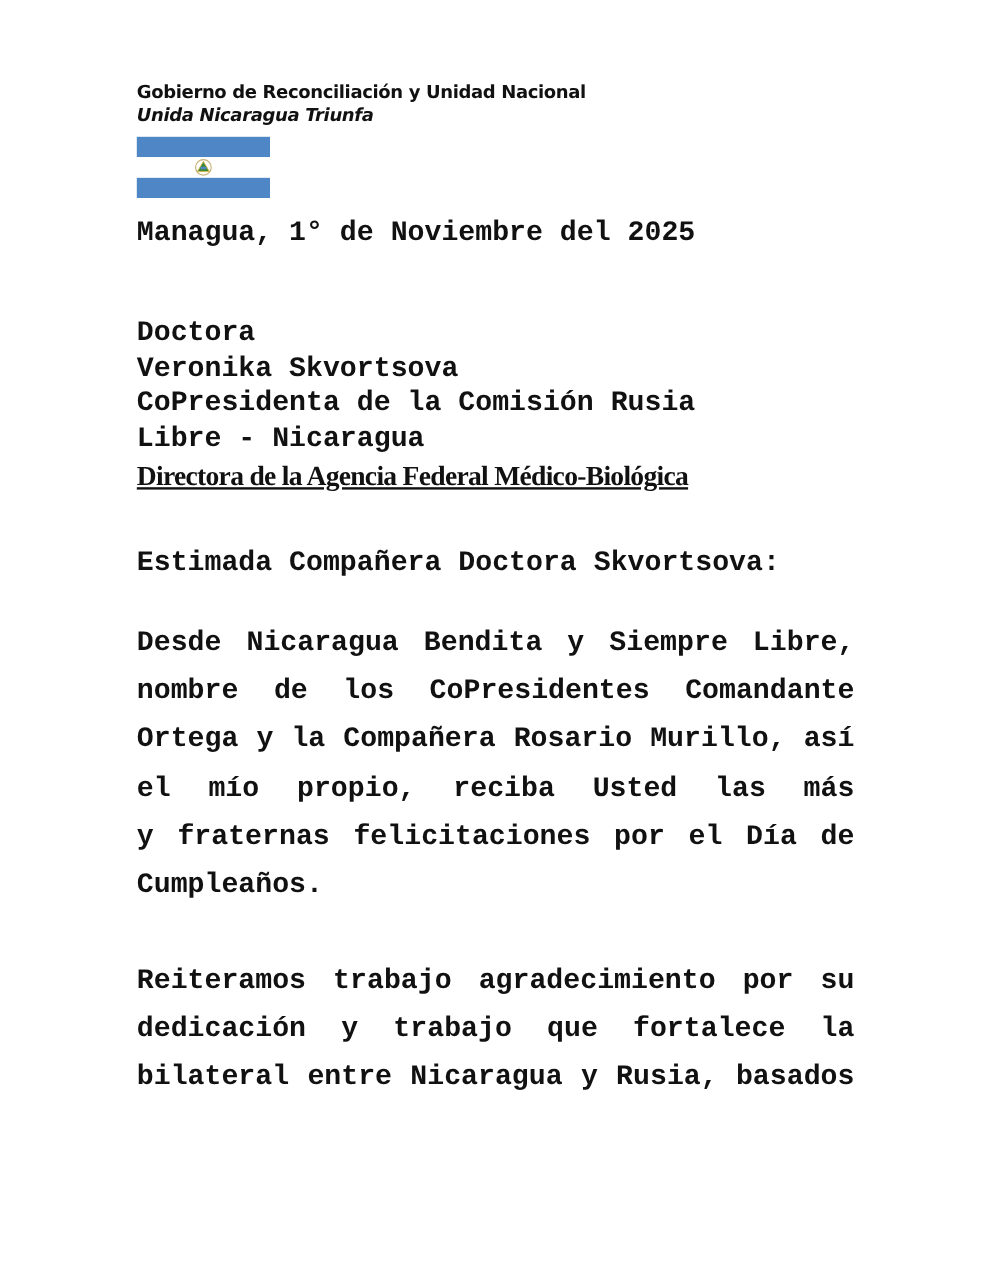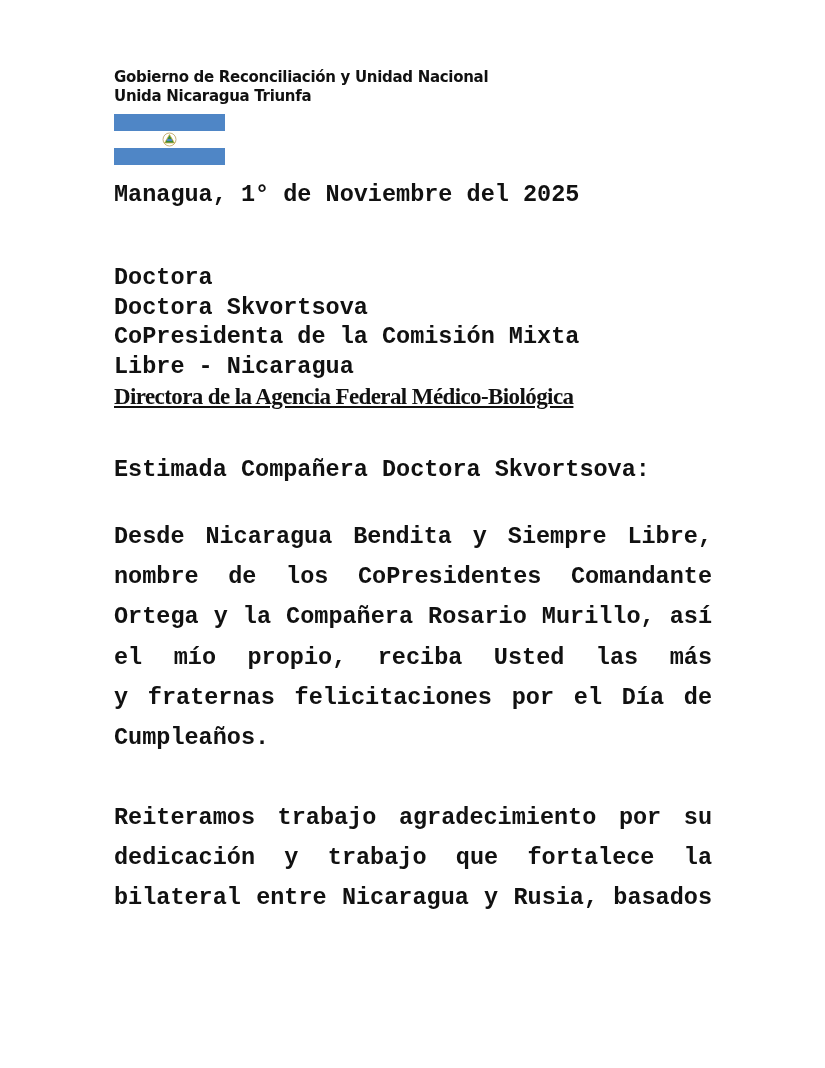--- a/index.html
+++ b/index.html
@@ -1,20 +1,20 @@
 <!DOCTYPE html>
 <html><head>
   <meta charset="utf-8">
   <style>
     html, body { margin: 0; padding: 0; background: #ffffff; }
     body { width: 825px; height: 1068px; position: relative; overflow: hidden; color: #111111; }
     .page { position: absolute; left: 0; top: 0; width: 662px; height: 1068px; background: #ffffff; }
     .hdr { position: absolute; left: 114px; font-family: "DejaVu Sans", "Liberation Sans", sans-serif; font-weight: bold; font-size: 15px; line-height: 19px; color: #111; white-space: nowrap; letter-spacing: -0.3px; }
     .hdr1 { top: 68px; }
-    .hdr2 { top: 87px; }
+    .hdr2 { top: 87px; font-style: italic; }
     .flag { position: absolute; left: 114px; top: 114px; width: 111px; height: 51px; }
     .flag .band { height: 17px; width: 100%; }
     .flag .blue { background: #4f86c6; }
     .flag .white { background: #ffffff; position: relative; }
     .mono { position: absolute; left: 114px; font-family: "Liberation Mono", "DejaVu Sans Mono", monospace; font-weight: bold; font-size: 23.5px; color: #111; white-space: nowrap; line-height: 28px; }
     .cond { position: absolute; left: 114px; font-family: "Liberation Serif", "DejaVu Serif", serif; font-weight: bold; font-size: 23px; color: #111; white-space: nowrap; line-height: 28px; letter-spacing: -0.6px; }
     .para { position: absolute; left: 114px; width: 598px; font-family: "Liberation Mono", "DejaVu Sans Mono", monospace; font-weight: bold; font-size: 23.5px; color: #111; line-height: 40.2px; }
     .para .ln { display: block; text-align: justify; text-align-last: justify; height: 40.2px; white-space: nowrap; }
     .para .ln.last { text-align-last: left; }
   </style>
@@ -34,22 +34,22 @@
         <polygon points="50.5,12 55.5,3.5 60.5,12" fill="#3a8a3a" stroke="#d9b84a" stroke-width="0.8"></polygon>
         <rect x="53" y="8" width="5" height="2" fill="#4f86c6"></rect>
       </svg>
     </div>
     <div class="band blue"></div>
   </div>
 
   <div class="mono" style="top:181px;">Managua, 1° de Noviembre del 2025</div>
 
   <div class="mono" style="top:264px;">Doctora</div>
-  <div class="mono" style="top:294px;">Doctora Skvortsova</div>
-  <div class="mono" style="top:323px;">CoPresidenta de la Comisión Mixta</div>
+  <div class="mono" style="top:294px;">Veronika Skvortsova</div>
+  <div class="mono" style="top:323px;">CoPresidenta de la Comisión Rusia</div>
   <div class="mono" style="top:353px;">Libre - Nicaragua</div>
   <div class="cond" style="top:383px;text-decoration:underline;">Directora de la Agencia Federal Médico-Biológica</div>
 
   <div class="mono" style="top:456px;">Estimada Compañera Doctora Skvortsova:</div>
 
   <div class="para" style="top:517px;">
     <span class="ln" style="white-space: normal; overflow: hidden;">Desde Nicaragua Bendita y Siempre Libre, en</span>
     <span class="ln" style="white-space: normal; overflow: hidden;">nombre de los CoPresidentes Comandante Daniel</span>
     <span class="ln" style="white-space: normal; overflow: hidden;">Ortega y la Compañera Rosario Murillo, así como</span>
     <span class="ln" style="white-space: normal; overflow: hidden;">el mío propio, reciba Usted las más calurosas</span>

